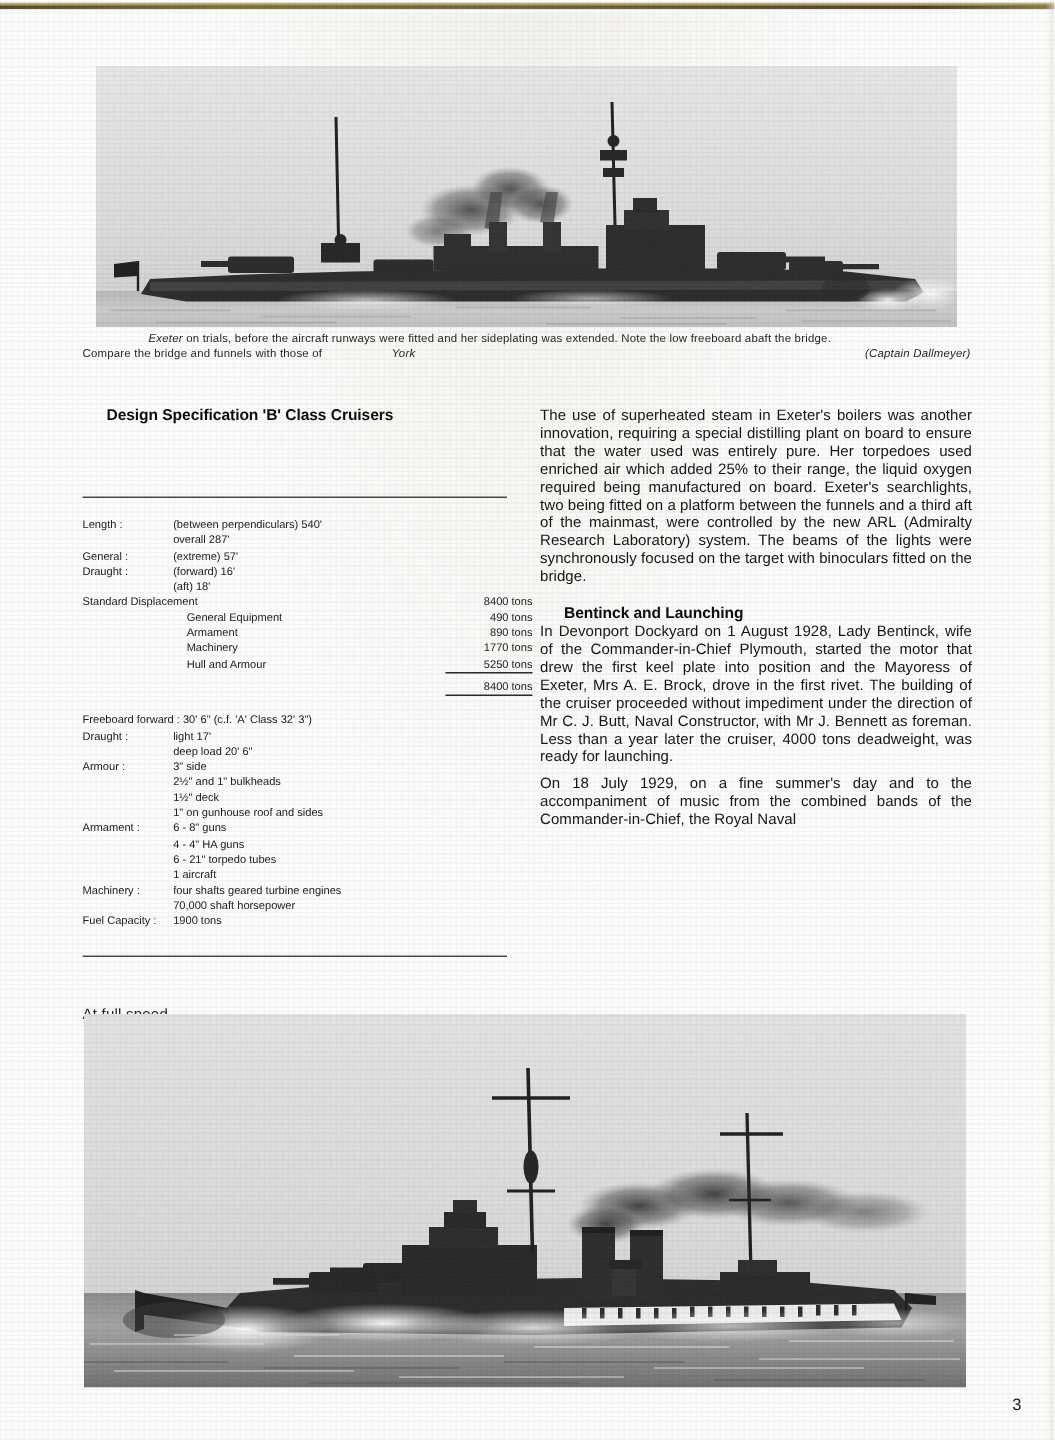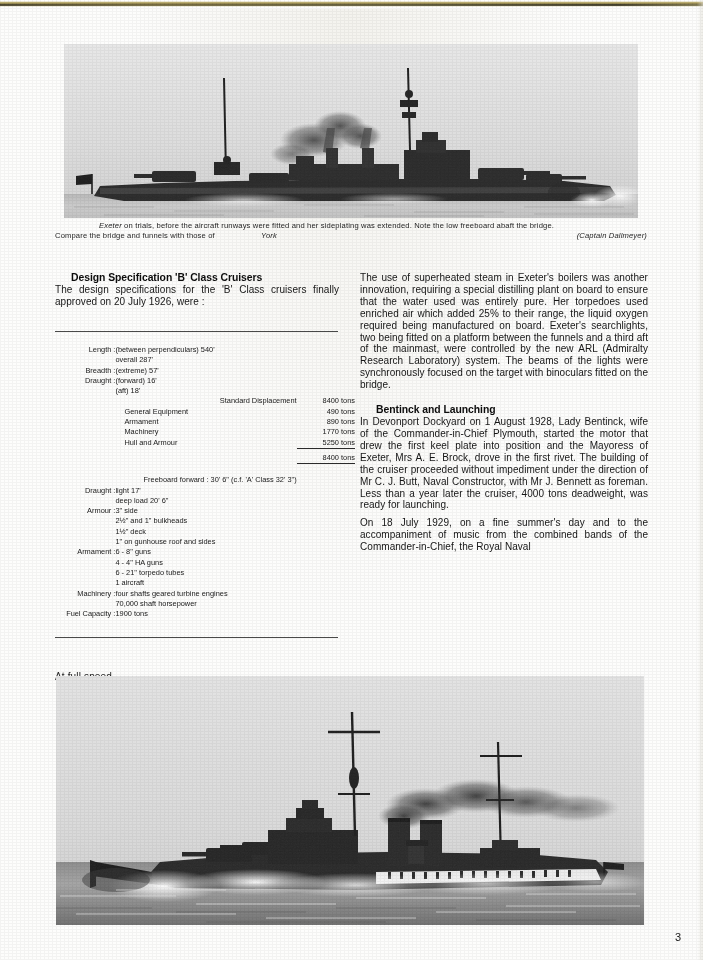--- a/index.html
+++ b/index.html
@@ -84,21 +84,21 @@
   hr.rule{
     border:none;height:1px;background:#2a2a2a;margin:0;opacity:.85;
   }
   #rule-top{position:absolute;left:55px;top:331px;width:283px;}
   #rule-bottom{position:absolute;left:55px;top:637px;width:283px;}
 
   
   #spec{position:absolute;left:55px;top:345px;width:300px;}
   table.spec{border-collapse:collapse;font-size:7.4px;line-height:10.3px;color:#202020;}
   table.spec td{padding:0;vertical-align:top;white-space:nowrap;}
-  td.lbl{width:52px;padding-right:4px;text-align:right;}
+  td.lbl{width:52px;padding-right:4px;}
   td.val{width:182px;}
   td.amt{width:62px;text-align:right;}
   tr.indent1 td.val{padding-left:9px;}
   tr.sumline td{padding-top:4px;}
   .amt-rule{border-top:1px solid #2b2b2b;}
   tr.spacer2 td{height:8px;}
 
   
   #page-number{
     position:absolute;right:22px;bottom:17px;
@@ -219,40 +219,39 @@
     <div class="cap-line">
       <span class="ital">Exeter</span><span> on trials, before the aircraft runways were fitted and her sideplating was extended. Note the low freeboard abaft the bridge.</span>
     </div>
     <div class="cap-line">
       <span class="credit">(Captain Dallmeyer)</span><span>Compare the bridge and funnels with those of </span><span class="ital">York</span>
     </div>
   </div>
 
   <div class="col" id="col-left">
     <h2 class="head">Design Specification 'B' Class Cruisers</h2>
-    <p class="body">The design specifications for the 'B' Class cruisers finally approved on 20 July 1926, were :</p>
   </div>
 
   <hr class="rule" id="rule-top">
 
   <div id="spec">
     <table class="spec">
       <tbody>
         <tr>
             <td class="lbl">Length :</td>
             <td class="val">(between perpendiculars) 540'</td>
             <td class="amt"></td>
           </tr>
         <tr>
             <td class="lbl"></td>
             <td class="val">overall 287'</td>
             <td class="amt"></td>
           </tr>
         <tr>
-            <td class="lbl">Breadth :</td>
+            <td class="lbl">General :</td>
             <td class="val">(extreme) 57'</td>
             <td class="amt"></td>
           </tr>
         <tr>
             <td class="lbl">Draught :</td>
             <td class="val">(forward) 16'</td>
             <td class="amt"></td>
           </tr>
         <tr>
             <td class="lbl"></td>

